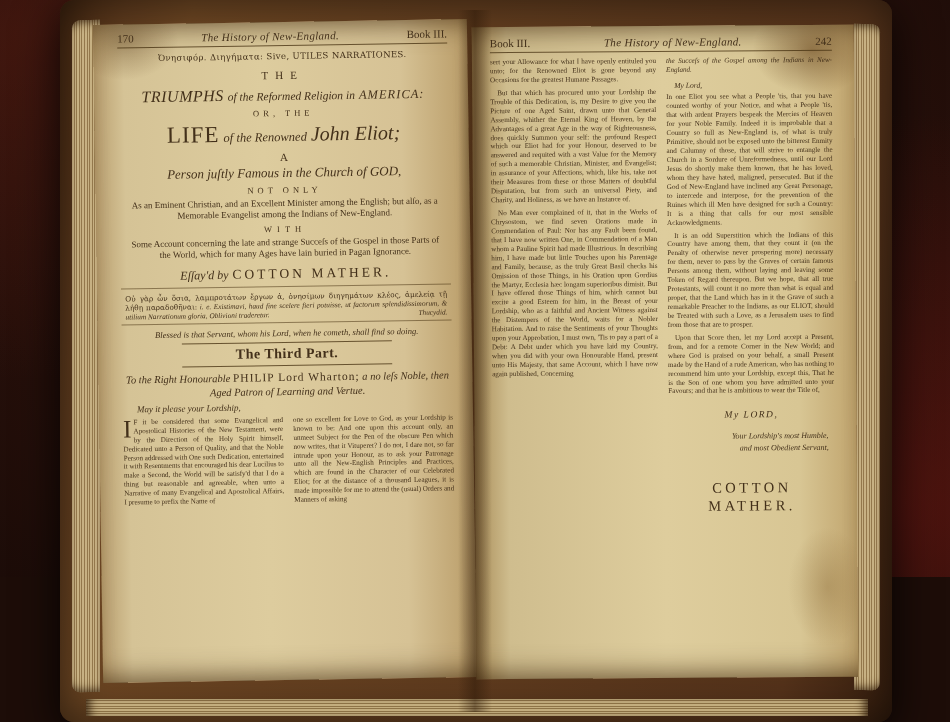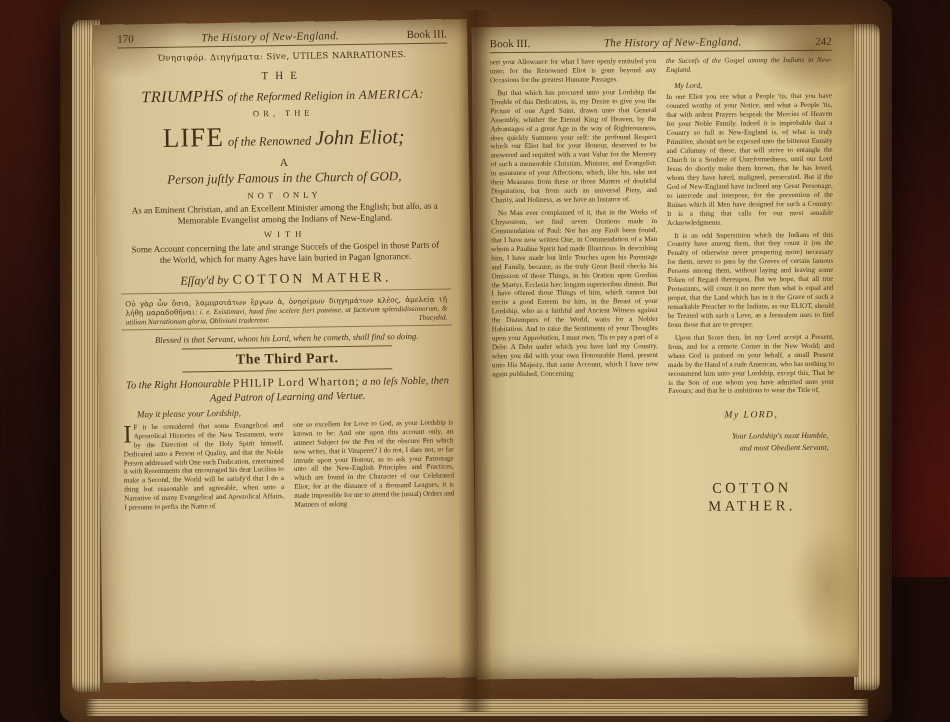--- a/index.html
+++ b/index.html
@@ -76,21 +76,21 @@
   .hrule.thin{ border-top-color:rgba(74,52,20,.55); }
 
   .motto{ font-family:"DejaVu Serif",serif; font-size:8.5px; margin:3px 0 8px; letter-spacing:.4px; }
 
   .t-the{ font-size:11px; letter-spacing:7px; margin:4px 0 5px; }
   .t-line{ margin:2px 0 4px; }
   .t-triumphs .w1{ font-size:16px; font-style:italic; letter-spacing:.5px; }
   .t-triumphs .w2{ font-size:11.5px; font-style:italic; }
   .t-triumphs .w3{ font-size:12.5px; font-style:italic; letter-spacing:1px; }
   .t-orthe{ font-size:8.5px; letter-spacing:4px; margin:3px 0; }
-  .t-life .w1{ font-size:27px; letter-spacing:1px; }
+  .t-life .w1{ font-size:23px; letter-spacing:1px; }
   .t-life .w2{ font-size:12.5px; font-style:italic; }
   .t-life .w3{ font-size:20px; font-style:italic; }
   .t-a{ font-size:11px; margin:2px 0; }
   .t-person{ font-size:13px; font-style:italic; margin:2px 0 4px; }
   .t-notonly{ font-size:8.5px; letter-spacing:4px; margin:3px 0; }
   .t-para{ font-size:9px; line-height:1.22; margin:2px 8px 4px; }
   .t-with{ font-size:8.5px; letter-spacing:5px; margin:3px 0; }
   .t-essay .w1{ font-size:12px; font-style:italic; }
   .t-essay .w2{ font-size:13.5px; letter-spacing:3px; }
   .t-essay{ margin:5px 0 4px; }

